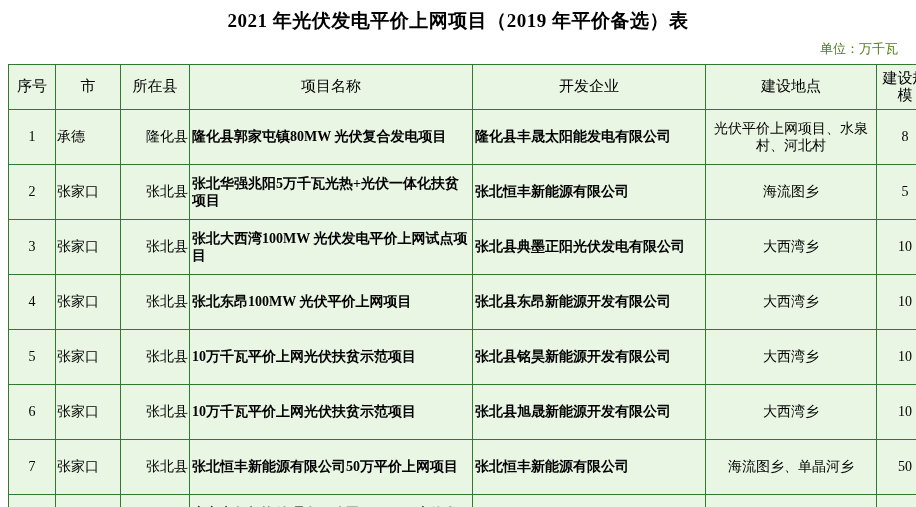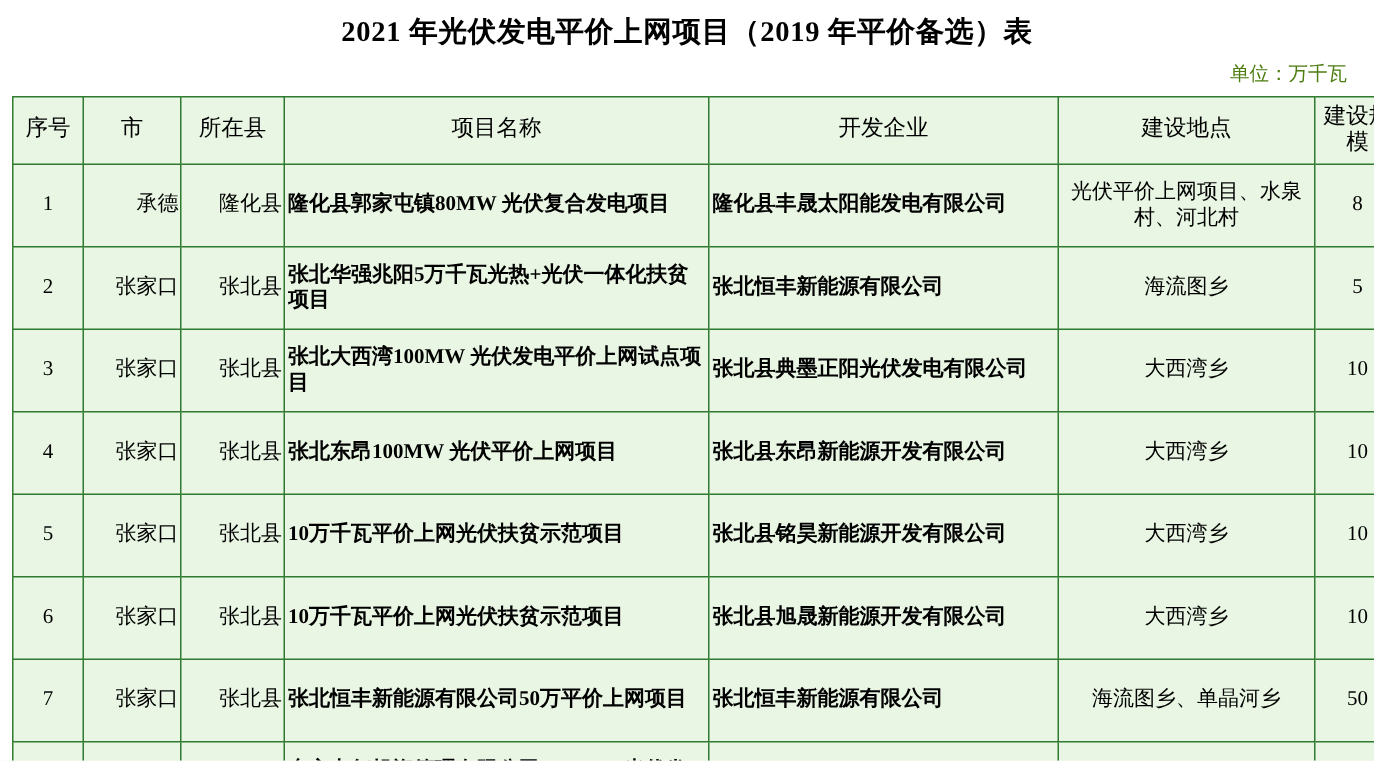--- a/index.html
+++ b/index.html
@@ -55,21 +55,21 @@
     text-align: center;
     line-height: 1.15;
   }
   table.main tbody td {
     height: 52px;
     font-size: 14px;
     line-height: 1.25;
     overflow: hidden;
   }
   .c-no      { width: 44px;  text-align: center; }
-  .c-city    { width: 62px;  text-align: right; }
+  .c-city    { width: 62px;  text-align: left; }
   .c-county  { width: 66px;  text-align: right; }
   .c-name    { width: 278px; text-align: left; padding: 0 2px; font-weight: bold; }
   .c-company { width: 228px; text-align: left; padding: 0 2px; font-weight: bold; }
   .c-site    { width: 168px; text-align: center; }
   .c-scale   { width: 54px;  text-align: center; }
   .hdr-scale { line-height: 1.1; }
   .cell-wrap {
     display: block;
     max-height: 44px;
     overflow: hidden;

